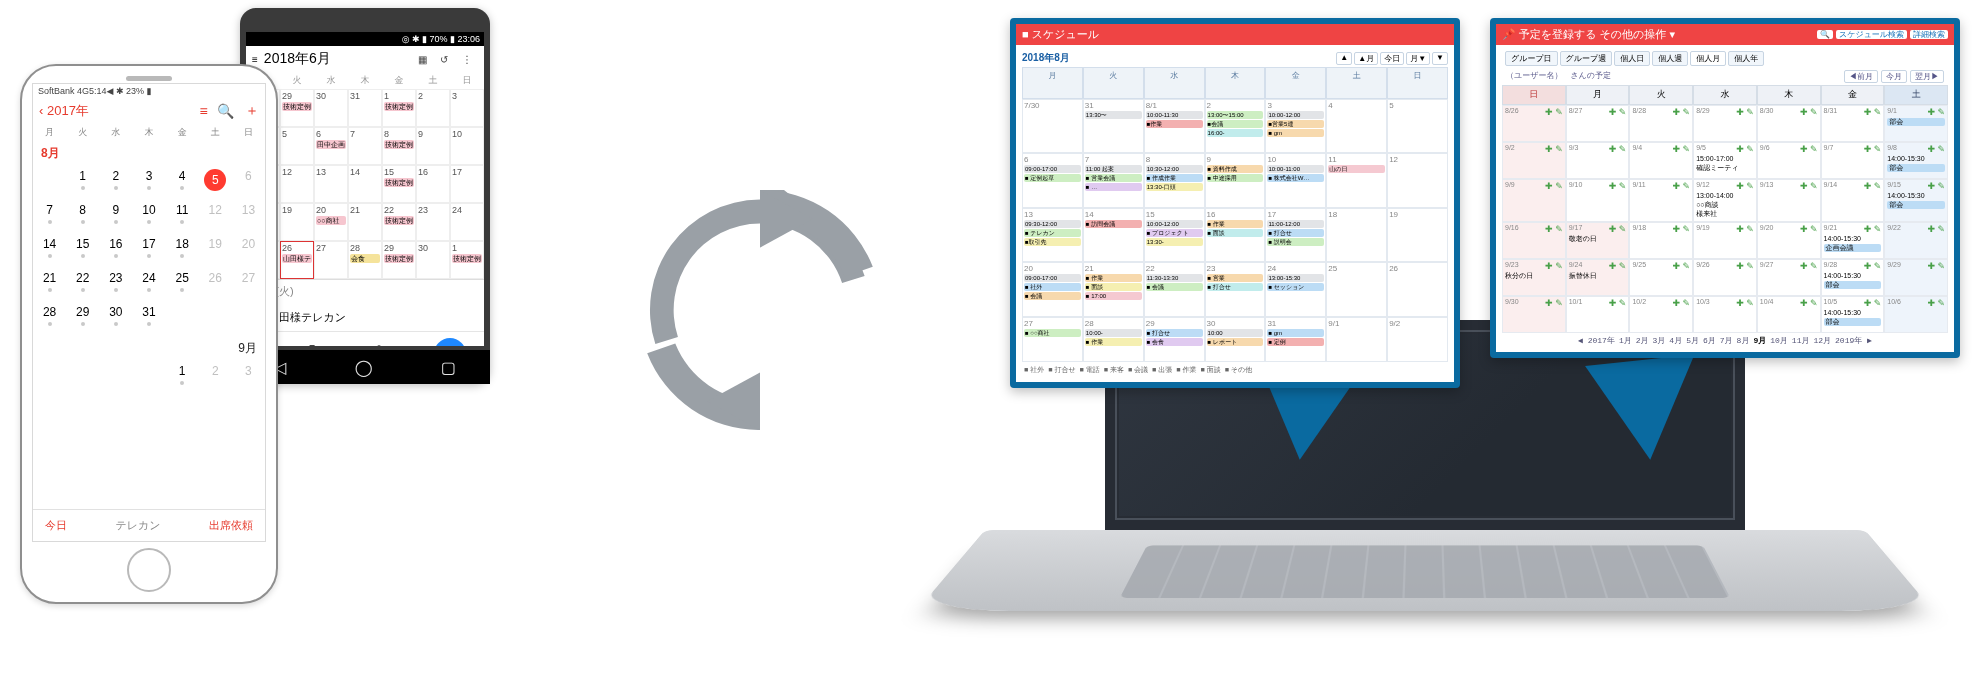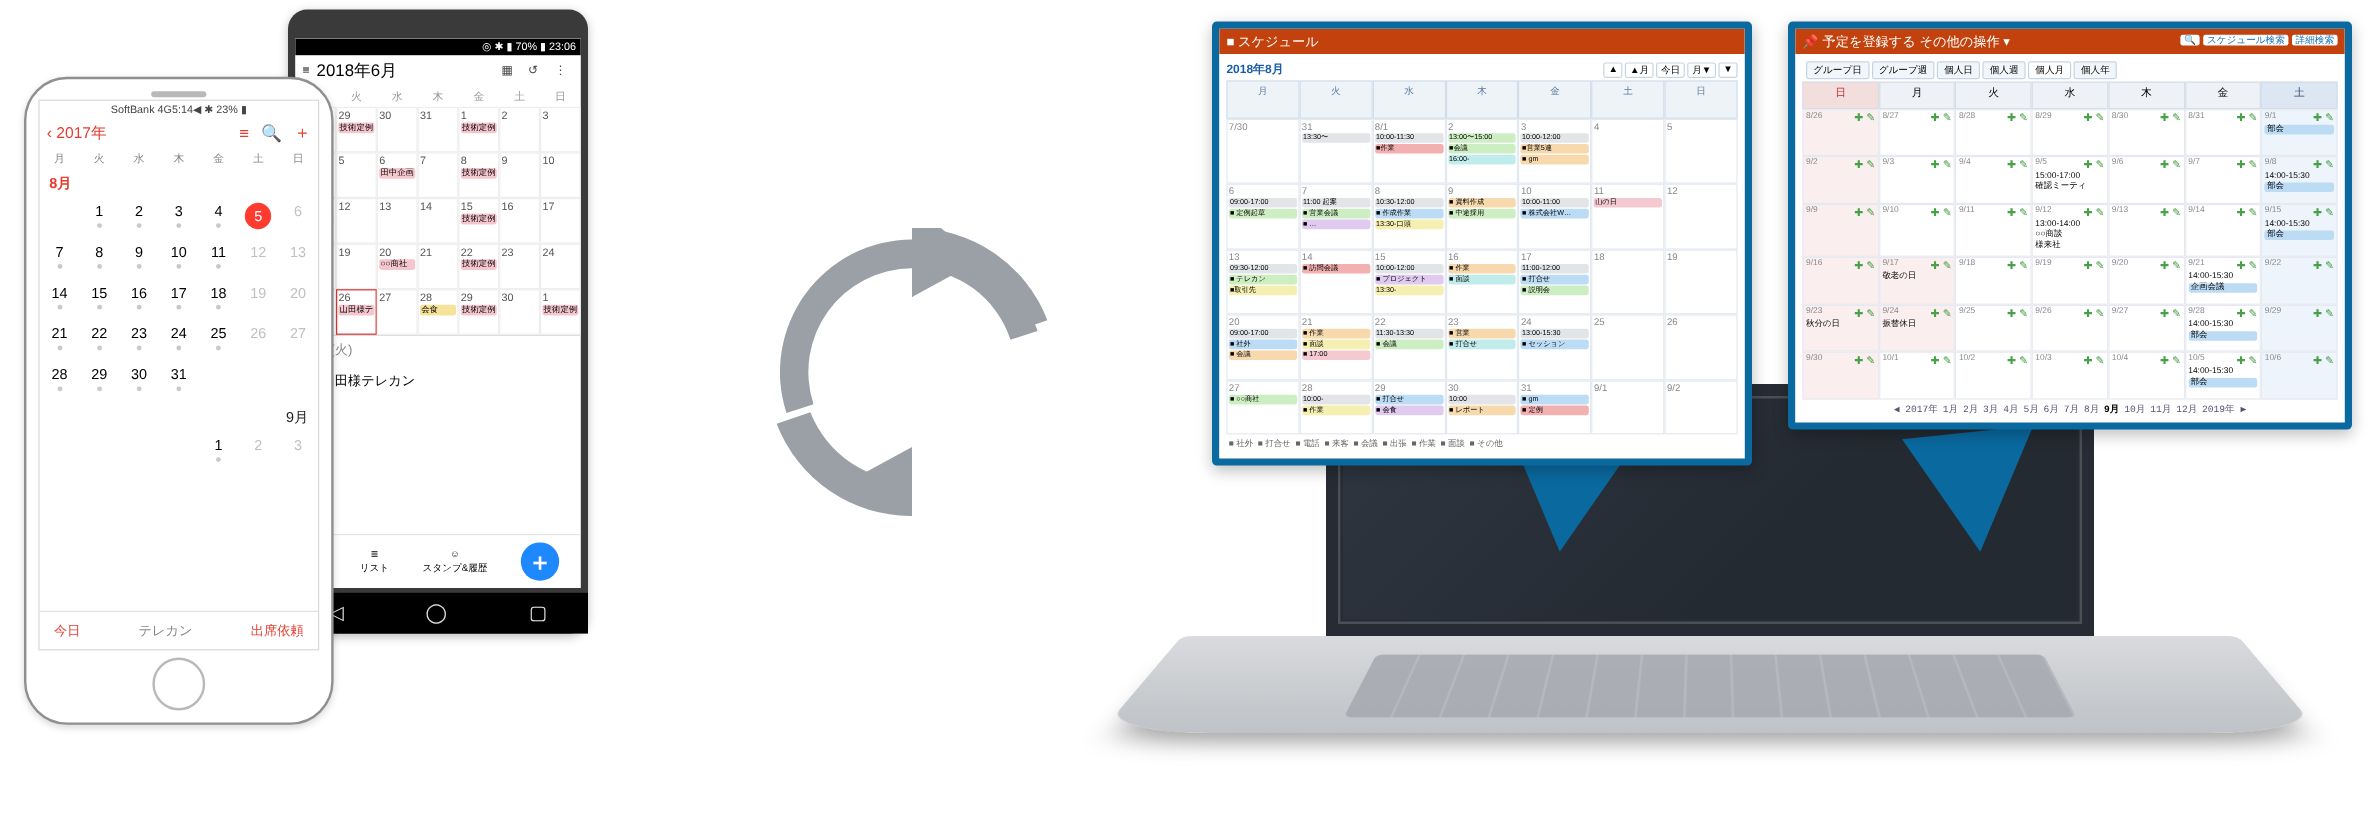--- a/index.html
+++ b/index.html
@@ -38,21 +38,21 @@
   }
   .iphone-screen {
     flex: 1;
     margin: 0 10px;
     border: 1px solid #d9d9d9;
     display: flex; flex-direction: column;
     font-size: 11px;
     overflow: hidden;
   }
   .ios-statusbar {
-    display: flex; justify-content: center;
+    display: flex; justify-content: flex-start;
     padding: 2px 5px;
     font-size: 9px;
     color: #444;
   }
   .ios-nav {
     display: flex; align-items: center;
     padding: 4px 6px;
     position: relative;
   }
   .ios-nav .back { color: #e63b2e; font-size: 13px; }
@@ -84,21 +84,21 @@
     font-size: 11px;
     border-top: 1px solid #e1e1e1;
   }
   .ios-tabbar .t1, .ios-tabbar .t3 { color: #e63b2e; }
   .ios-tabbar .t2 { color: #888; }
 
   
   .android {
     position: absolute;
     left: 240px; top: 8px;
-    width: 250px; height: 520px;
+    width: 250px; height: 376px;
     background: #3a3a3a;
     border-radius: 16px;
     box-shadow: 0 2px 8px rgba(0,0,0,.25);
     display: flex; flex-direction: column;
     z-index: 1;
   }
   .android-screen {
     flex: 1;
     margin: 24px 6px 4px;
     background: #fff;
@@ -228,21 +228,21 @@
     background: #fff;
     font-size: 8px;
     box-shadow: 0 4px 12px rgba(0,0,0,.25);
     display: flex; flex-direction: column;
     overflow: hidden;
   }
   .webwin.w1 { left: 1010px; top: 18px; width: 450px; height: 370px; }
   .webwin.w2 { left: 1490px; top: 18px; width: 470px; height: 340px; }
 
   .ww-bar {
-    background: #c2410c; color: #fff;
+    background: #ef4444; color: #fff;
     font-size: 11px; padding: 3px 6px;
   }
   .ww-body { flex: 1; padding: 4px 6px; display: flex; flex-direction: column; }
 
   
   .w1-date { color: #1a5fa4; font-size: 10px; font-weight: 600; margin: 2px 0; }
   .w1-grid {
     flex: 1;
     display: grid; grid-template-columns: repeat(7, 1fr);
   }
@@ -874,20 +874,28 @@
   </div>
   <div class="ww-body">
     <div class="w2-tabs" id="w2-tabs">
         <span>グループ日</span>
         <span>グループ週</span>
         <span>個人日</span>
         <span>個人週</span>
         <span style="background: rgb(255, 255, 255);">個人月</span>
         <span>個人年</span>
       </div>
+    <div class="w2-sub">
+      <span>（ユーザー名）　さんの予定</span>
+      <span class="w2-nav" id="w2-nav-top">
+          <span>◀前月</span>
+          <span>今月</span>
+          <span>翌月▶</span>
+        </span>
+    </div>
     <div class="w2-grid" id="w2-grid">
         <div class="hd sun">日</div>
         <div class="hd ">月</div>
         <div class="hd ">火</div>
         <div class="hd ">水</div>
         <div class="hd ">木</div>
         <div class="hd ">金</div>
         <div class="hd sat">土</div>
         <div class="cl sun">
           <div style="display: flex; justify-content: space-between;">

